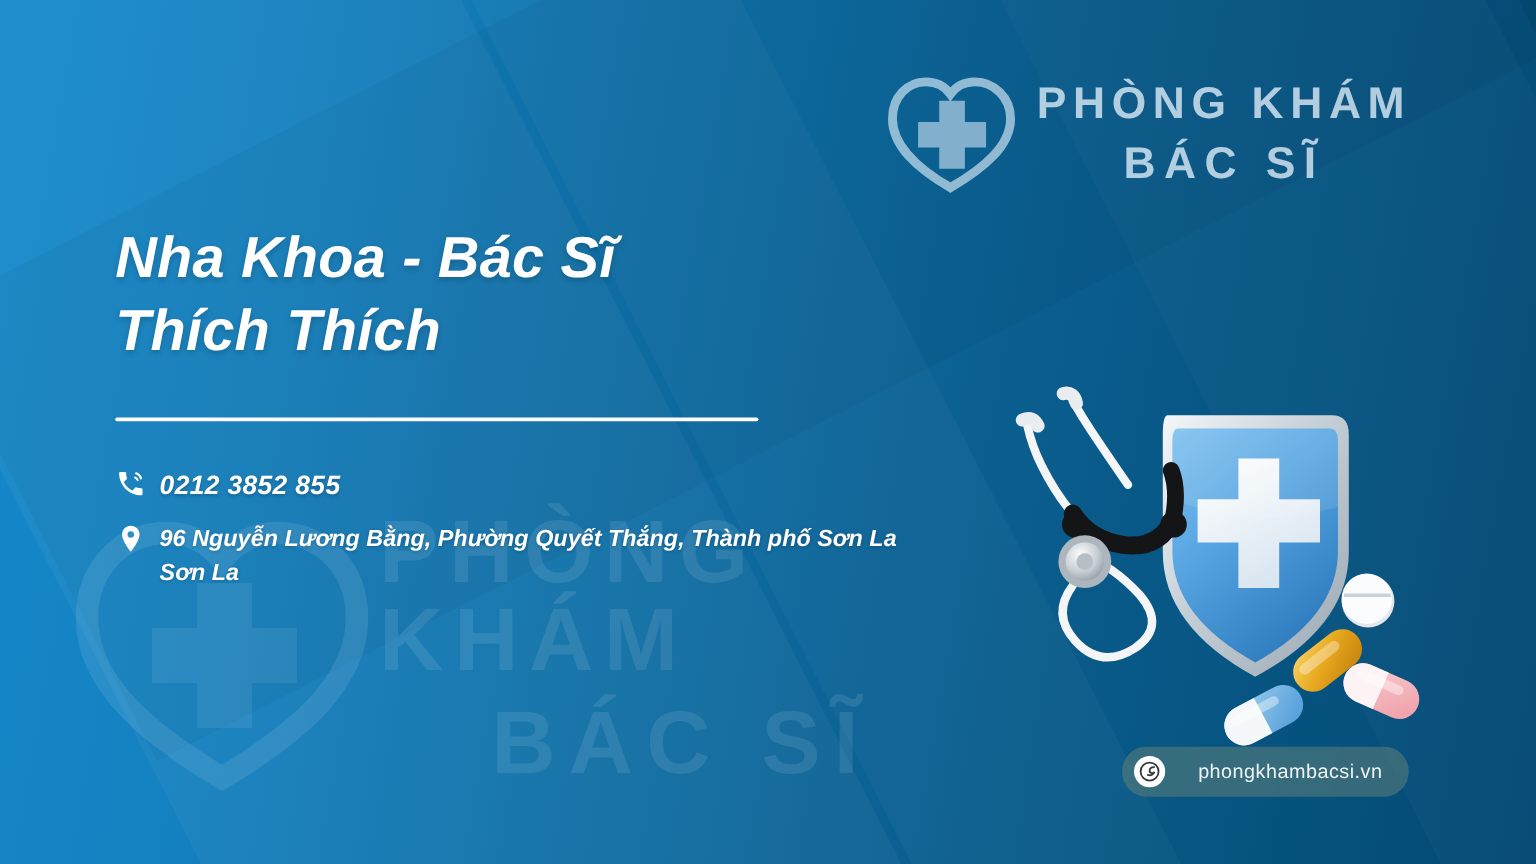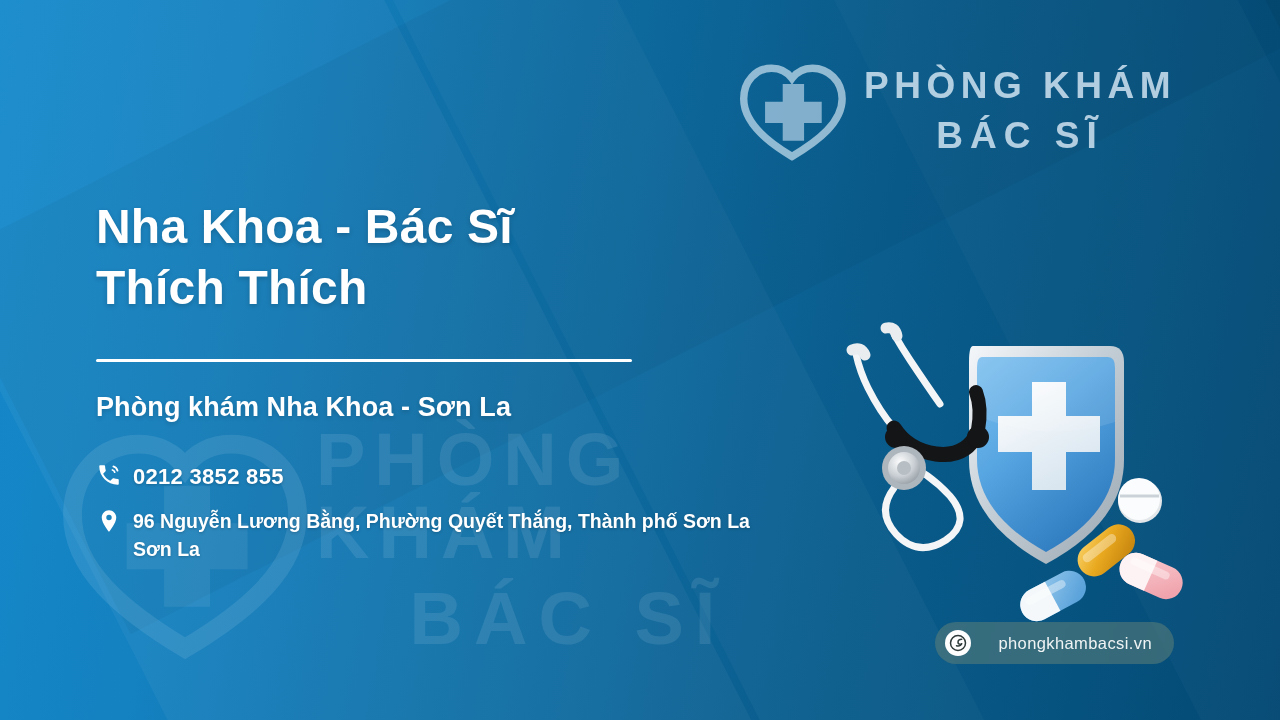--- a/index.html
+++ b/index.html
@@ -36,21 +36,21 @@
   .mark svg{display:block;width:100%;height:100%;}
 
   
   .logo{position:absolute;right:104px;top:58px;display:flex;align-items:center;gap:16px;}
   .logo-mark{width:112px;height:104px;flex:none;opacity:.66;}
   .logo-text{color:#dcecf8;opacity:.80;line-height:1;}
   .logo-l1{font-size:37px;font-weight:800;letter-spacing:5.5px;}
   .logo-l2{font-size:37px;font-weight:800;letter-spacing:7px;text-align:center;margin-top:13px;}
 
   
-  .content{position:absolute;left:96px;top:196px;width:660px;z-index:6;}
+  .content{position:absolute;left:96px;top:185px;width:660px;z-index:6;font-style:italic;}
   .title{
     color:#fff;font-size:48px;font-weight:800;line-height:1.28;
     margin:0;letter-spacing:.2px;text-shadow:0 2px 5px rgba(0,0,0,.18);
   }
   .rule{height:3px;background:#ffffff;width:536px;margin:40px 0 0 0;border-radius:2px;}
   .subtitle{
     color:#fff;font-size:27px;font-weight:700;margin:30px 0 0 0;letter-spacing:.1px;
     text-shadow:0 2px 4px rgba(0,0,0,.16);
   }
 
@@ -121,21 +121,20 @@
   </div>
 
   <div class="content">
     <h1 class="title">
       <span>Nha Khoa - Bác Sĩ</span><br>
       <span>Thích Thích</span>
     </h1>
 
     <div class="rule"></div>
 
-    <div class="subtitle">Phòng khám Nha Khoa - Sơn La</div>
 
     <div class="info">
 
       <div class="info-row">
         <span class="ico">
           <svg viewBox="0 0 24 24">
             <path d="M6.6 10.8c1.5 2.9 3.7 5.1 6.6 6.6l2.2-2.2c.3-.3.7-.4 1-.2 1.1.4 2.3.6 3.6.6.6 0 1 .4 1 1V20c0 .6-.4 1-1 1C10.6 21 3 13.4 3 4c0-.6.4-1 1-1h3.4c.6 0 1 .4 1 1 0 1.2.2 2.4.6 3.6.1.4 0 .7-.2 1l-2.2 2.2z"></path>
             <path d="M16.2 3.3a.85.85 0 0 0-.5 1.6 5 5 0 0 1 3.4 3.4.85.85 0 0 0 1.6-.5 6.7 6.7 0 0 0-4.5-4.5z"></path>
             <path d="M15.4 6.6a.8.8 0 0 0-.4 1.55 2.4 2.4 0 0 1 1.5 1.5.8.8 0 0 0 1.55-.4 4 4 0 0 0-2.65-2.65z"></path>
           </svg>

